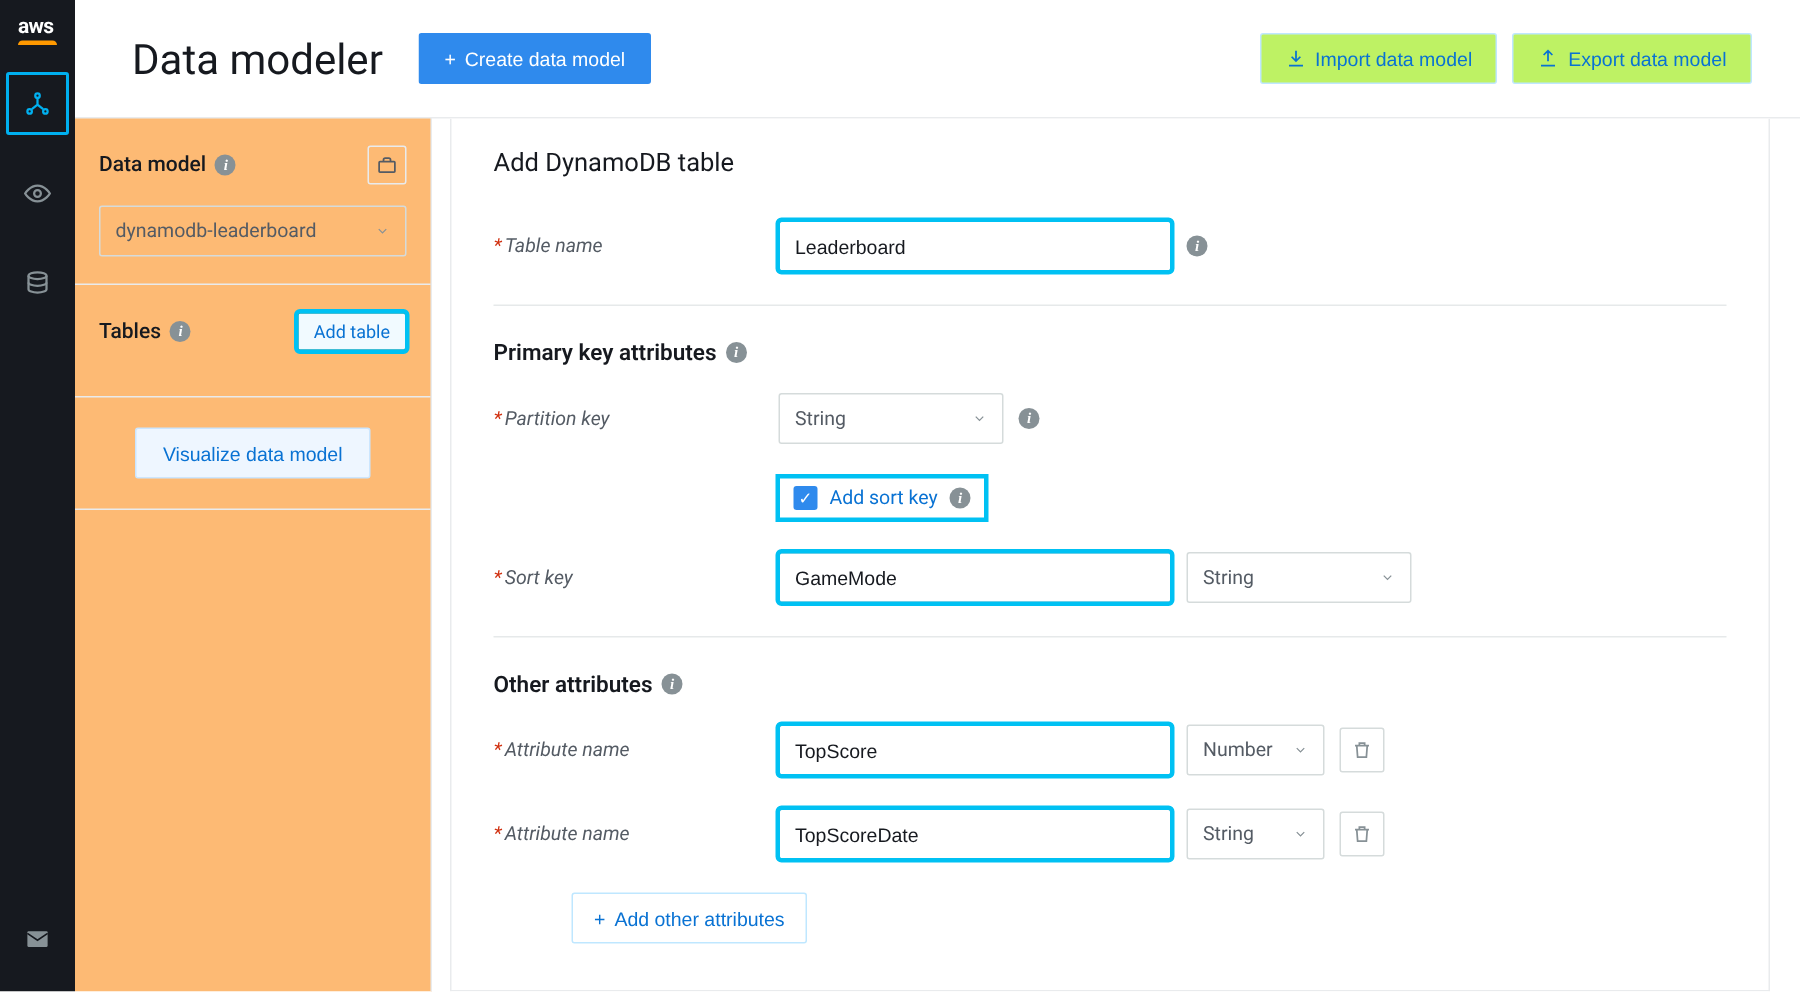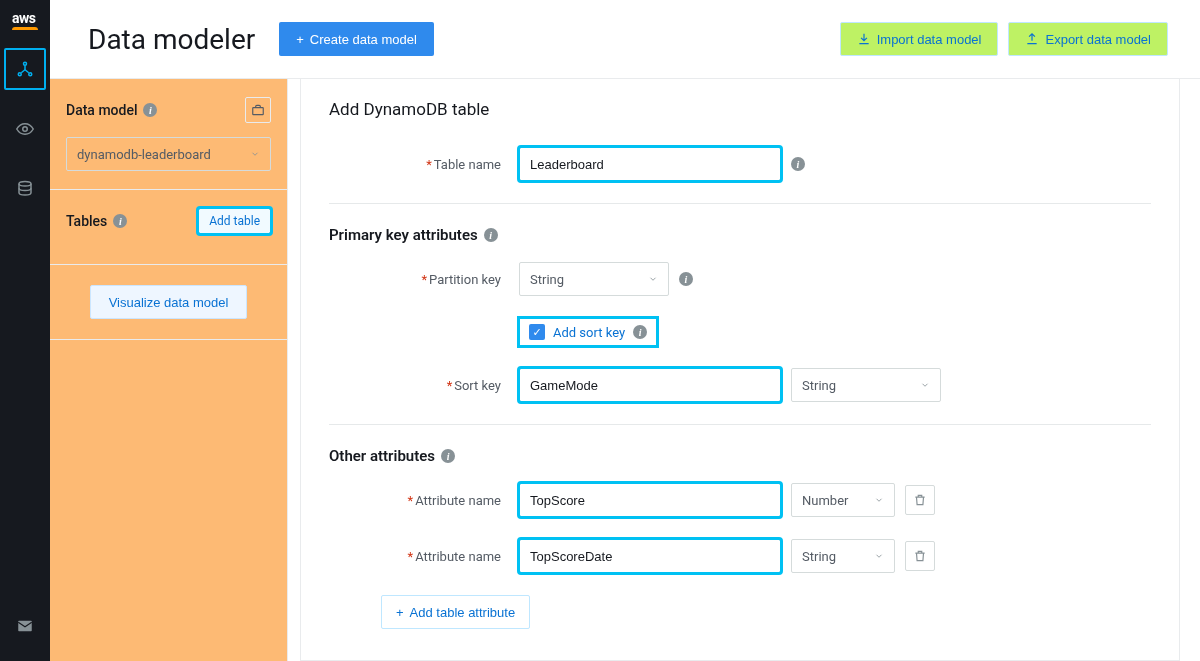--- a/index.html
+++ b/index.html
@@ -38,25 +38,25 @@
 .btn-viz { background: #eef6ff; border: 1px solid #cbe6ff; color: #0972d3; height: 34px; padding: 0 18px; border-radius: 2px; cursor: pointer; font-size: 13px; }
 
 
 .hl { outline: 3px solid #00c1f3; outline-offset: -1px; }
 
 
 .main { position: absolute; left: 288px; top: 78px; right: 0; bottom: 0; background: #fff; border-top: 1px solid #e9ebed; overflow-y: auto; padding: 0 20px 0 12px; }
 .panel { background: #fff; border: 1px solid #e9ebed; border-top: none; border-radius: 0; padding: 20px 28px 28px 28px; min-height: 100%; }
 .panel h2 { font-size: 17px; font-weight: 400; margin-bottom: 28px; color: #16191f; }
 .form-row { display: flex; align-items: center; margin-bottom: 22px; gap: 10px; }
-.form-label { width: 180px; text-align: right; font-size: 13px; color: #545b64; padding-right: 8px; }
+.form-label { width: 180px; font-size: 13px; color: #545b64; padding-right: 8px; font-style: italic; }
 .req { color: #d13212; margin-right: 2px; }
 .text-input { height: 34px; width: 262px; border: 1px solid #aab7b8; border-radius: 2px; padding: 0 10px; font-size: 13px; color: #16191f; }
 .type-select { height: 34px; width: 150px; border: 1px solid #d5dbdb; border-radius: 2px; padding: 0 10px; font-size: 13px; color: #545b64; display: flex; align-items: center; justify-content: space-between; cursor: pointer; }
-.type-select.narrow { width: 104px; }
+.type-select.narrow { width: 92px; }
 .section-head { font-size: 15px; font-weight: 600; color: #16191f; margin: 8px 0 18px 0; display: flex; align-items: center; gap: 6px; }
 .divider { height: 1px; background: #e6e9ea; margin: 6px 0 22px 0; }
 .checkbox-wrap { display: inline-flex; align-items: center; gap: 8px; height: 28px; padding: 0 10px; }
 .cbox { width: 16px; height: 16px; border-radius: 2px; background: #2f8aed; display: inline-flex; align-items: center; justify-content: center; color: #fff; font-size: 11px; }
 .cbox-label { color: #0972d3; font-size: 13px; }
 .icon-btn { width: 30px; height: 30px; border: 1px solid #d5dbdb; border-radius: 2px; display: flex; align-items: center; justify-content: center; color: #879196; cursor: pointer; }
 .icon-btn svg { width: 14px; height: 14px; }
 .add-attr-btn { margin-left: 52px; border: 1px solid #bfe7ff; color: #0972d3; background: #fff; height: 34px; padding: 0 14px; border-radius: 2px; display: inline-flex; align-items: center; gap: 6px; cursor: pointer; font-size: 13px; }
 </style>
 </head>
@@ -241,17 +241,17 @@
       </div>
       <div class="icon-btn">
         <svg viewBox="0 0 24 24" fill="none" stroke="currentColor" stroke-width="2">
             <path d="M4 7h16M9 7V4h6v3M6 7l1 13h10l1-13"></path>
           </svg>
       </div>
     </div>
 
     <button class="add-attr-btn">
       <span>+</span>
-      <span>Add table attribute</span>
+      <span>Add other attributes</span>
     </button>
 
   </div>
 </div>
 
 </body></html>

